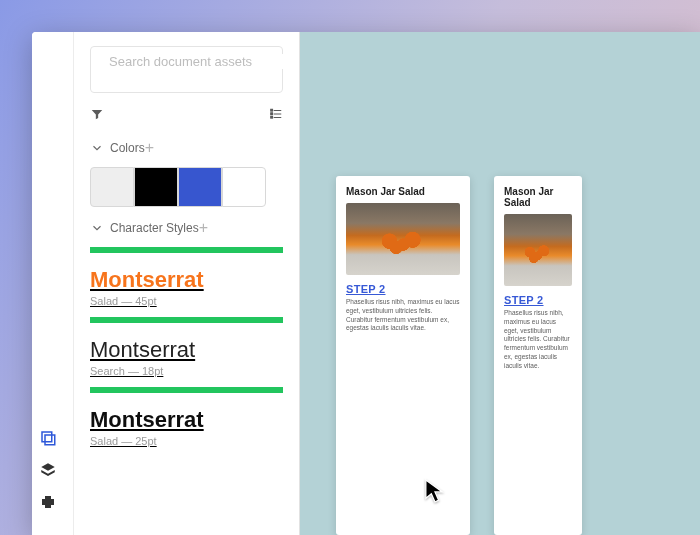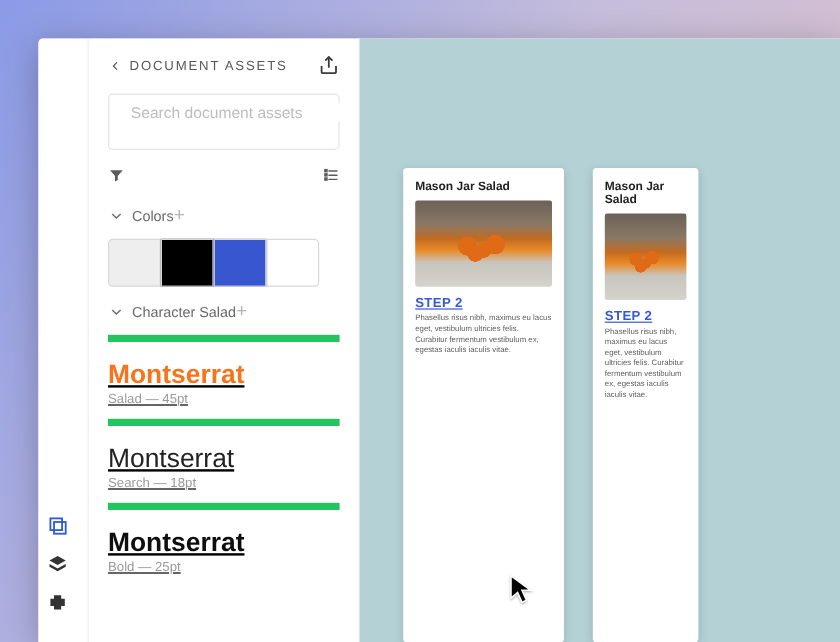--- a/index.html
+++ b/index.html
@@ -50,21 +50,21 @@
 
 .charstyle { padding: 14px 0 10px 0; border-top:6px solid #22c55e;text-decoration:underline; }
 .charstyle:first-of-type { border-top:none; }
 .charstyle .font-prev { font-size:22px; }
 .charstyle .font-meta { font-size:11px; color:#9a9a9a; margin-top:2px; }
 .prev-bold-orange { color:#f7741c; font-weight:700; font-family: "Helvetica Neue", Arial, sans-serif; }
 .prev-regular { color:#222; font-weight:400; }
 .prev-bold-black { color:#0e0e0e; font-weight:800; }
 
 .canvas { flex:1; height:100%; background:#b4d2d6; position:relative; padding-top: 108px; padding-left:36px; display:flex; gap:24px; overflow:hidden; }
-.card { width:134px; background:#fff; border-radius:3px; box-shadow:0 2px 8px rgba(0,0,0,.15); padding:10px 10px 12px 10px; }
+.card { width:134px; background:#fff; border-radius:3px; box-shadow:0 2px 8px rgba(0,0,0,.15); padding:10px 10px 12px 10px;margin-top:36px; }
 .card-title { font-size:10px; font-weight:700; color:#1f1f1f; margin-bottom:6px; }
 .card-img { width:100%; height:72px; border-radius:2px; background: linear-gradient(180deg,#6b6257 0%, #8a7865 28%, #c46b1f 45%, #e98b2b 58%, #c8c5bf 72%, #d6d3cc 100%); position:relative; overflow:hidden; }
 .card-img::after{ content:""; position:absolute; left:24%; top:38%; width:48%; height:38%; background:radial-gradient(circle at 30% 40%, #e06a15 18%, transparent 19%), radial-gradient(circle at 55% 52%, #e06a15 18%, transparent 19%), radial-gradient(circle at 72% 35%, #e06a15 18%, transparent 19%), radial-gradient(circle at 42% 62%, #e06a15 18%, transparent 19%); }
 .step-label { font-size:11px; font-weight:700; color:#3759d6; margin-top:8px; letter-spacing:.3px;text-decoration:underline; }
 .card-body { font-size:6.5px; color:#5e5e5e; line-height:1.35; margin-top:3px; }
 
 .cursor-svg { position:absolute; left: 424px; top: 478px; width:22px; height:26px; filter: drop-shadow(0 1px 1px rgba(0,0,0,.3)); }
 </style>
 </head>
 <body>
@@ -89,33 +89,20 @@
         </svg>
     </div>
   </div>
 
   <div class="app-window">
 
     <div class="left-gutter"></div>
 
     <div class="assets-panel">
 
-      <div class="panel-header-row">
-        <div class="panel-header-left">
-          <svg viewBox="0 0 24 24" width="12" height="12" fill="none" stroke="currentColor" stroke-width="2">
-              <polyline points="15 18 9 12 15 6"></polyline>
-            </svg>
-          <span>DOCUMENT ASSETS</span>
-        </div>
-        <svg class="share-icon" viewBox="0 0 24 24" fill="none" stroke="currentColor" stroke-width="2">
-            <path d="M4 12v7a1 1 0 001 1h14a1 1 0 001-1v-7"></path>
-            <polyline points="16 6 12 2 8 6"></polyline>
-            <line x1="12" y1="2" x2="12" y2="14"></line>
-          </svg>
-      </div>
 
       <div class="search-row">
         <svg viewBox="0 0 24 24" width="14" height="14" fill="none" stroke="#b0b0b0" stroke-width="2">
             <circle cx="11" cy="11" r="7"></circle>
             <line x1="21" y1="21" x2="16.65" y2="16.65"></line>
           </svg>
         <input type="text" placeholder="Search document assets" style="">
         <svg class="chev" viewBox="0 0 24 24" fill="none" stroke="currentColor" stroke-width="2">
             <polyline points="6 9 12 15 18 9"></polyline>
           </svg>
@@ -150,36 +137,36 @@
         <div class="swatch" style="background:#000000"></div>
         <div class="swatch" style="background:#3756cf"></div>
         <div class="swatch" style="background:#ffffff"></div>
       </div>
 
       <div class="section-head">
         <div class="head-left">
           <svg viewBox="0 0 24 24" fill="none" stroke="currentColor" stroke-width="2">
               <polyline points="6 9 12 15 18 9"></polyline>
             </svg>
-          <span>Character Salad</span>
+          <span>Character Styles</span>
         </div>
         <span class="plusbtn">+</span>
       </div>
 
       <div class="charstyle">
         <div class="font-prev prev-bold-orange">Montserrat</div>
         <div class="font-meta">Salad — 45pt</div>
       </div>
       <div class="charstyle">
         <div class="font-prev prev-regular">Montserrat</div>
         <div class="font-meta">Search — 18pt</div>
       </div>
       <div class="charstyle">
         <div class="font-prev prev-bold-black">Montserrat</div>
-        <div class="font-meta">Bold — 25pt</div>
+        <div class="font-meta">Salad — 25pt</div>
       </div>
 
     </div>
 
     <div class="canvas">
       <div class="card">
         <div class="card-title">Mason Jar Salad</div>
         <div class="card-img"></div>
         <div class="step-label">STEP 2</div>
         <div class="card-body">Phasellus risus nibh, maximus eu lacus eget, vestibulum ultricies felis. Curabitur fermentum vestibulum ex, egestas iaculis iaculis vitae.</div>

